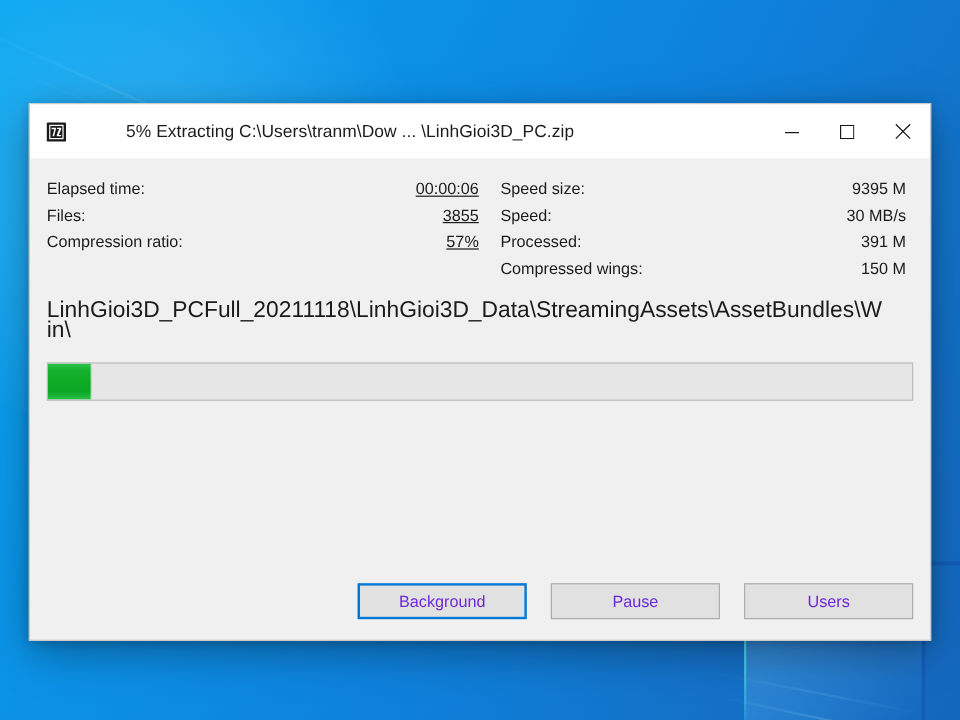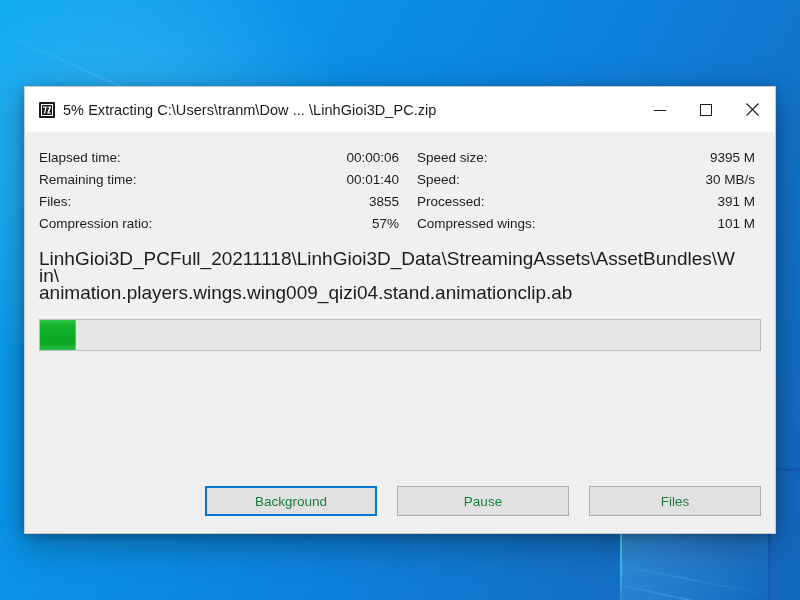--- a/index.html
+++ b/index.html
@@ -53,20 +53,21 @@
   }
 
   
   #titlebar {
     height: 45px;
     min-height: 45px;
     background: #ffffff;
     display: flex;
     align-items: center;
     position: relative;
+    gap: 42px;
   }
   #title-icon {
     width: 16px;
     height: 16px;
     margin-left: 14px;
     margin-right: 8px;
     background: #1b1b1b;
     border-radius: 1px;
     display: flex;
     align-items: center;
@@ -124,21 +125,21 @@
     color: #1c1c1c;
     white-space: nowrap;
   }
   .stat-value {
     margin-left: auto;
     font-size: 13.5px;
     color: #1c1c1c;
     white-space: nowrap;
     text-align: right;
   }
-  .stat-col.left .stat-value { padding-right: 18px; }
+  .stat-col.left .stat-value { padding-right: 18px; text-decoration: underline; }
 
   
   #op-label {
     margin-top: 27px;
     font-size: 13.5px;
     color: #1c1c1c;
   }
   #op-path {
     margin-top: 12px;
     font-size: 19px;
@@ -174,28 +175,28 @@
   #footer {
     position: absolute;
     left: 14px;
     right: 14px;
     bottom: 17px;
     display: flex;
     justify-content: flex-end;
     gap: 20px;
   }
   .btn {
-    width: 172px;
+    width: 141px;
     height: 30px;
     background: #e1e1e1;
     border: 1px solid #adadad;
     box-sizing: border-box;
     font-family: "Liberation Sans", sans-serif;
     font-size: 13.5px;
-    color: #15803d;
+    color: #6d28d9;
     display: flex;
     align-items: center;
     justify-content: center;
     cursor: default;
     padding: 0;
   }
   .btn.default {
     border: 2px solid #0078d7;
     background: #e1e1e1;
   }
@@ -254,24 +255,20 @@
 
   <div id="body">
 
     <div id="stats">
       <div class="stat-col left">
         <div class="stat-row">
           <span class="stat-label">Elapsed time:</span>
           <span class="stat-value">00:00:06</span>
         </div>
         <div class="stat-row">
-          <span class="stat-label">Remaining time:</span>
-          <span class="stat-value">00:01:40</span>
-        </div>
-        <div class="stat-row">
           <span class="stat-label">Files:</span>
           <span class="stat-value">3855</span>
         </div>
         <div class="stat-row">
           <span class="stat-label">Compression ratio:</span>
           <span class="stat-value">57%</span>
         </div>
       </div>
 
       <div class="stat-col right">
@@ -282,35 +279,34 @@
         <div class="stat-row">
           <span class="stat-label">Speed:</span>
           <span class="stat-value">30 MB/s</span>
         </div>
         <div class="stat-row">
           <span class="stat-label">Processed:</span>
           <span class="stat-value">391 M</span>
         </div>
         <div class="stat-row">
           <span class="stat-label">Compressed wings:</span>
-          <span class="stat-value">101 M</span>
+          <span class="stat-value">150 M</span>
         </div>
       </div>
     </div>
 
 
     <div id="op-path">
       <span>LinhGioi3D_PCFull_20211118\LinhGioi3D_Data\StreamingAssets\AssetBundles\Win\</span><br>
-      <span>animation.players.wings.wing009_qizi04.stand.animationclip.ab</span>
     </div>
 
     <div id="progress-track">
       <div id="progress-fill" style="width: 5%;"></div>
     </div>
 
     <div id="footer">
       <button class="btn default">Background</button>
       <button class="btn">Pause</button>
-      <button class="btn">Files</button>
+      <button class="btn">Users</button>
     </div>
 
   </div>
 </div>
 
 </body></html>

